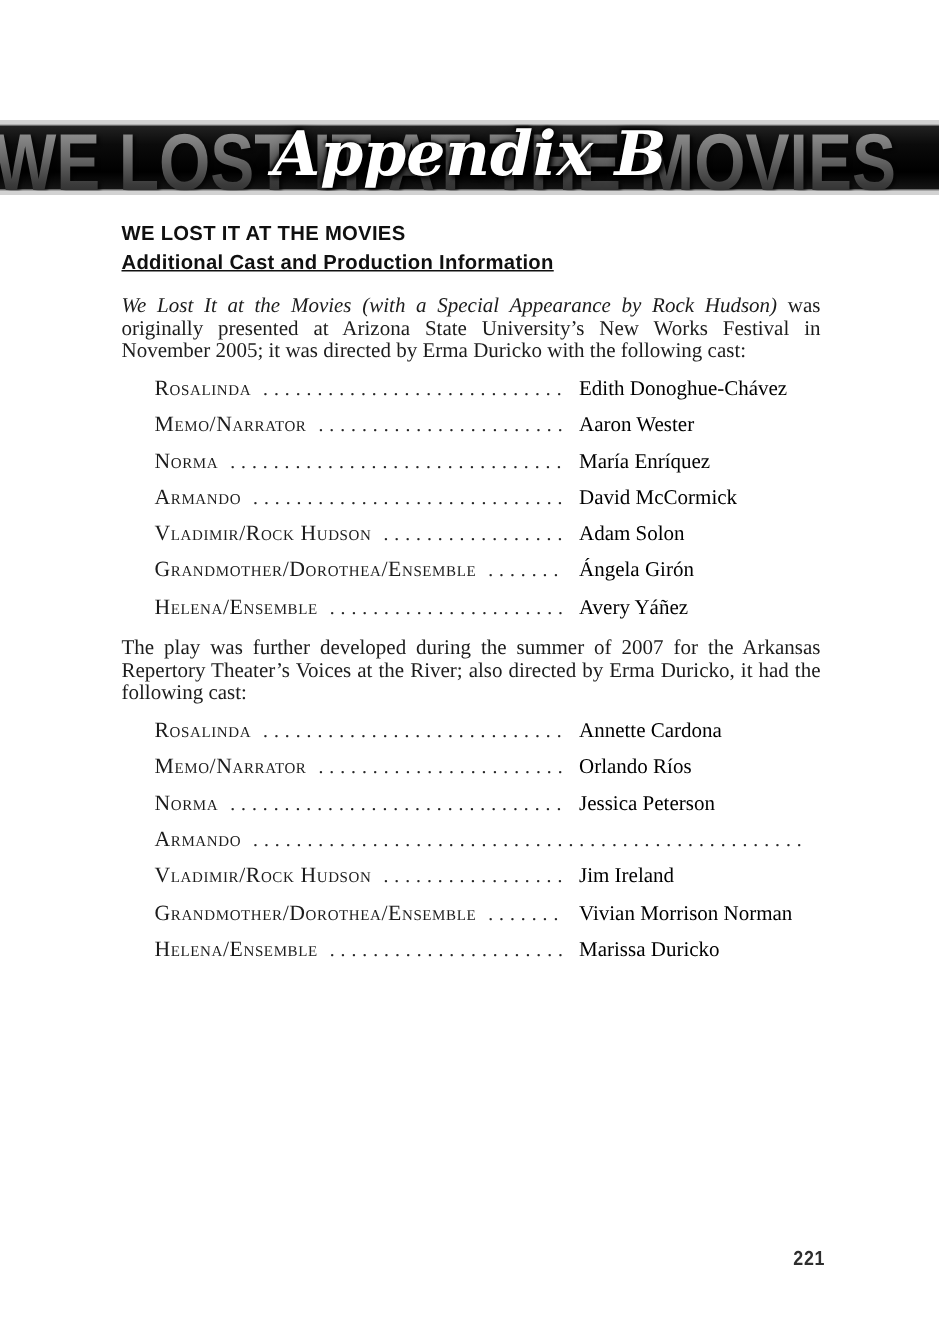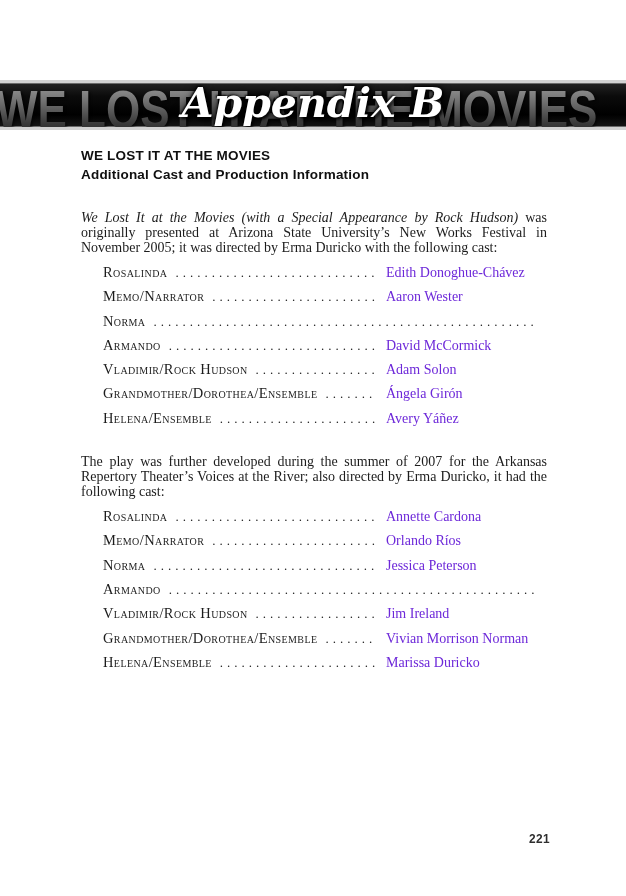--- a/index.html
+++ b/index.html
@@ -66,29 +66,29 @@
   }
   .sec-title, .sec-sub {
     font-family: "Liberation Sans", sans-serif;
     font-weight: 700;
     font-size: 13.5px;
     line-height: 19px;
     letter-spacing: 0.2px;
     color: #101010;
     margin: 0;
   }
-  .sec-sub { margin-bottom: 26px; }
+  .sec-sub { margin-bottom: 13px; text-decoration: underline; }
 
   .para {
     font-size: 14px;
     line-height: 15px;
     text-align: justify;
     margin: 0 0 5px 0;
   }
-  .para-2 { margin-top: 24px; }
+  .para-2 { margin-top: 8px; }
 
   .cast-list { margin: 0 0 8px 22px; }
   .cast-row {
     display: flex;
     align-items: baseline;
     height: 24.3px;
     line-height: 24.3px;
   }
   .role {
     font-variant: small-caps;
@@ -106,21 +106,21 @@
     letter-spacing: 4px;
     color: #262626;
   }
   .dots::after {
     content: "...........................................................";
   }
   .actor {
     flex: 0 0 161px;
     font-size: 14px;
     white-space: nowrap;
-    color: #6d28d9;
+    color: #000000;
   }
 
   .page-number {
     position: absolute;
     right: 41px; top: 831px;
     font-family: "Liberation Sans", sans-serif;
     font-weight: 700;
     font-size: 13.5px;
     letter-spacing: 0.5px;
     color: #2e2e2e;
@@ -151,20 +151,21 @@
           <span class="actor">Edith Donoghue-Chávez</span>
         </div>
         <div class="cast-row">
           <span class="role">Memo/Narrator</span>
           <span class="dots"></span>
           <span class="actor">Aaron Wester</span>
         </div>
         <div class="cast-row">
           <span class="role">Norma</span>
           <span class="dots"></span>
+          <span class="actor">María Enríquez</span>
         </div>
         <div class="cast-row">
           <span class="role">Armando</span>
           <span class="dots"></span>
           <span class="actor">David McCormick</span>
         </div>
         <div class="cast-row">
           <span class="role">Vladimir/Rock Hudson</span>
           <span class="dots"></span>
           <span class="actor">Adam Solon</span>

